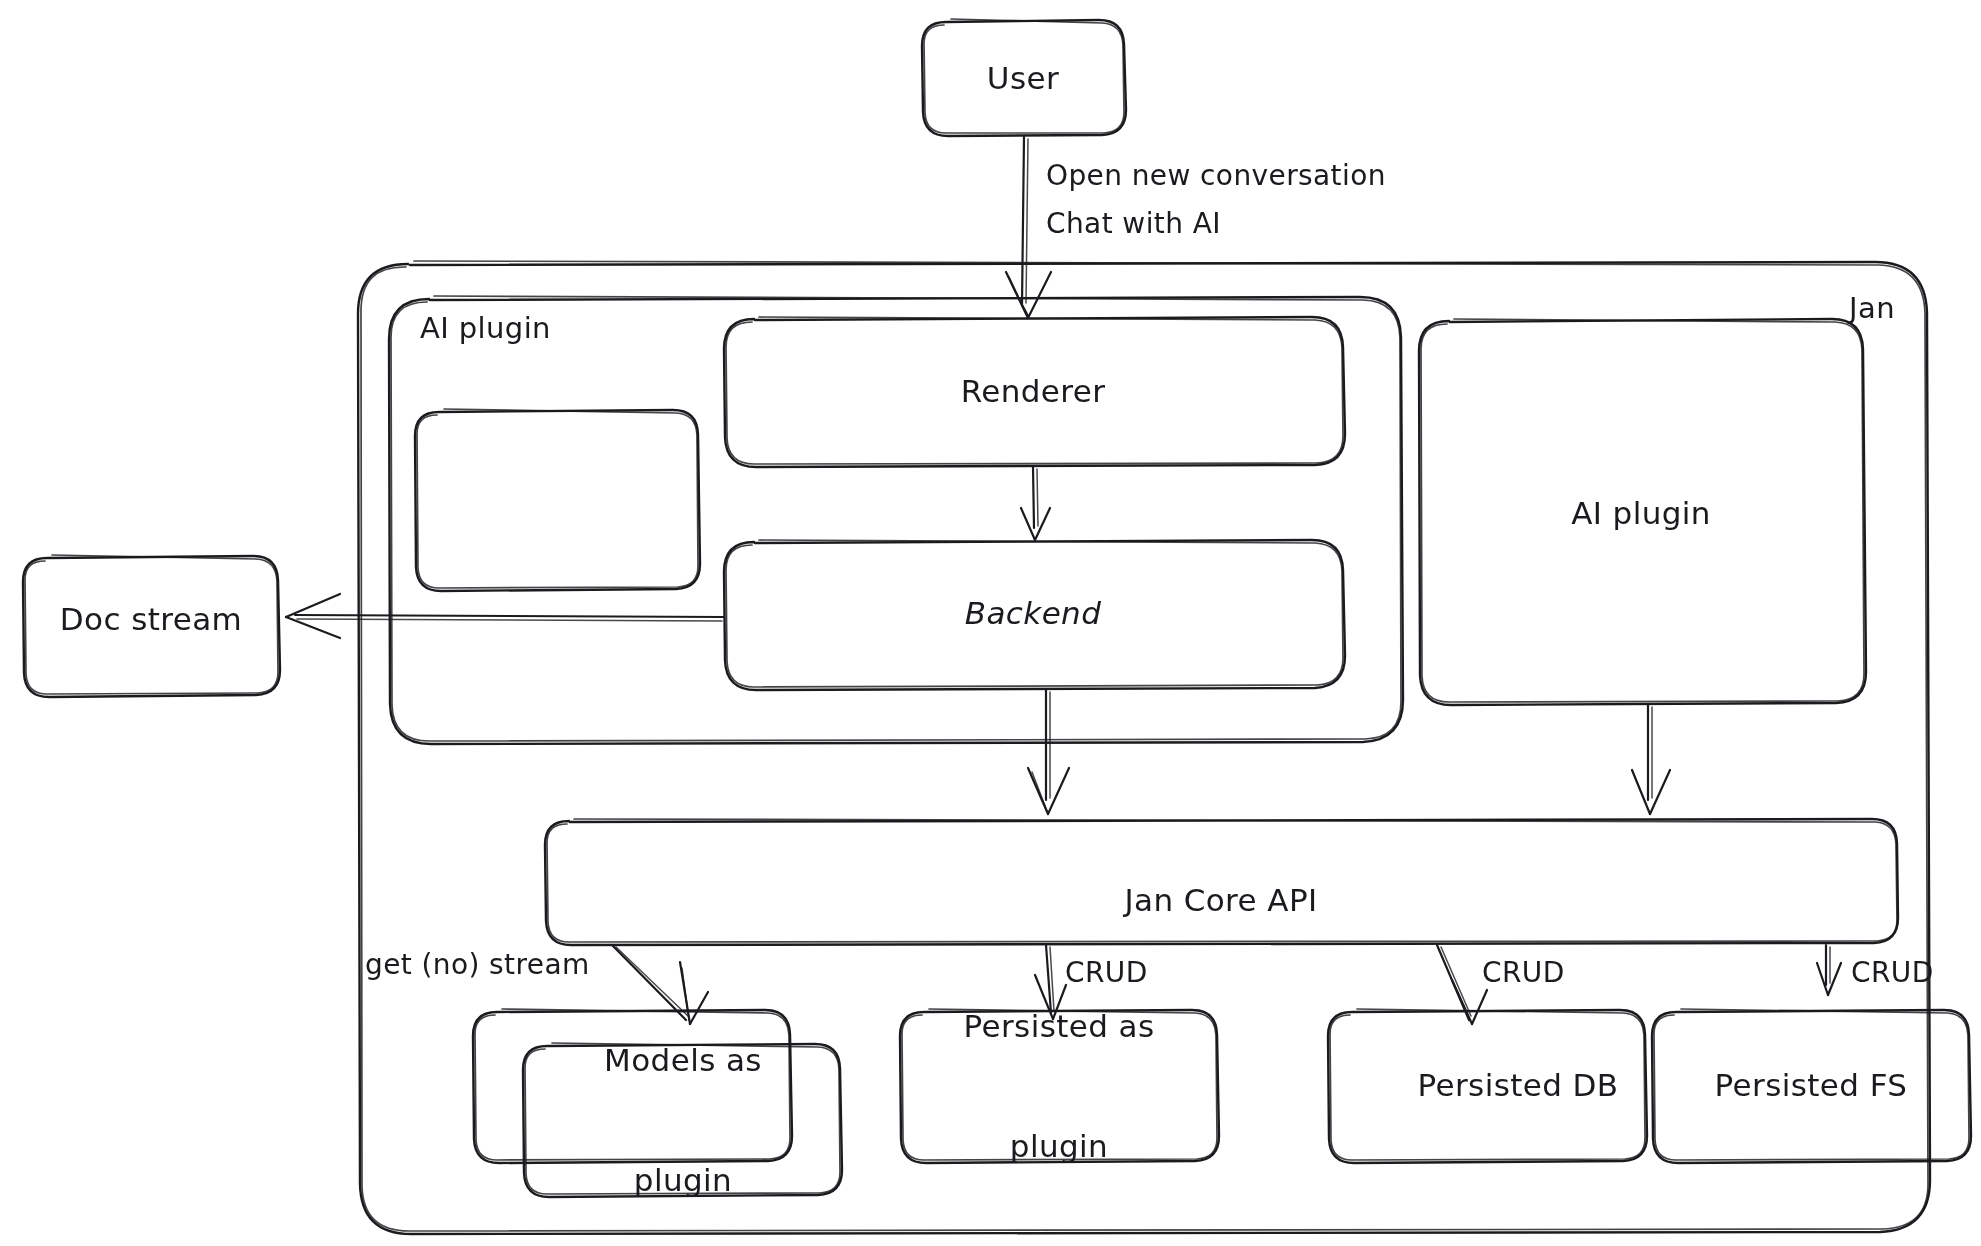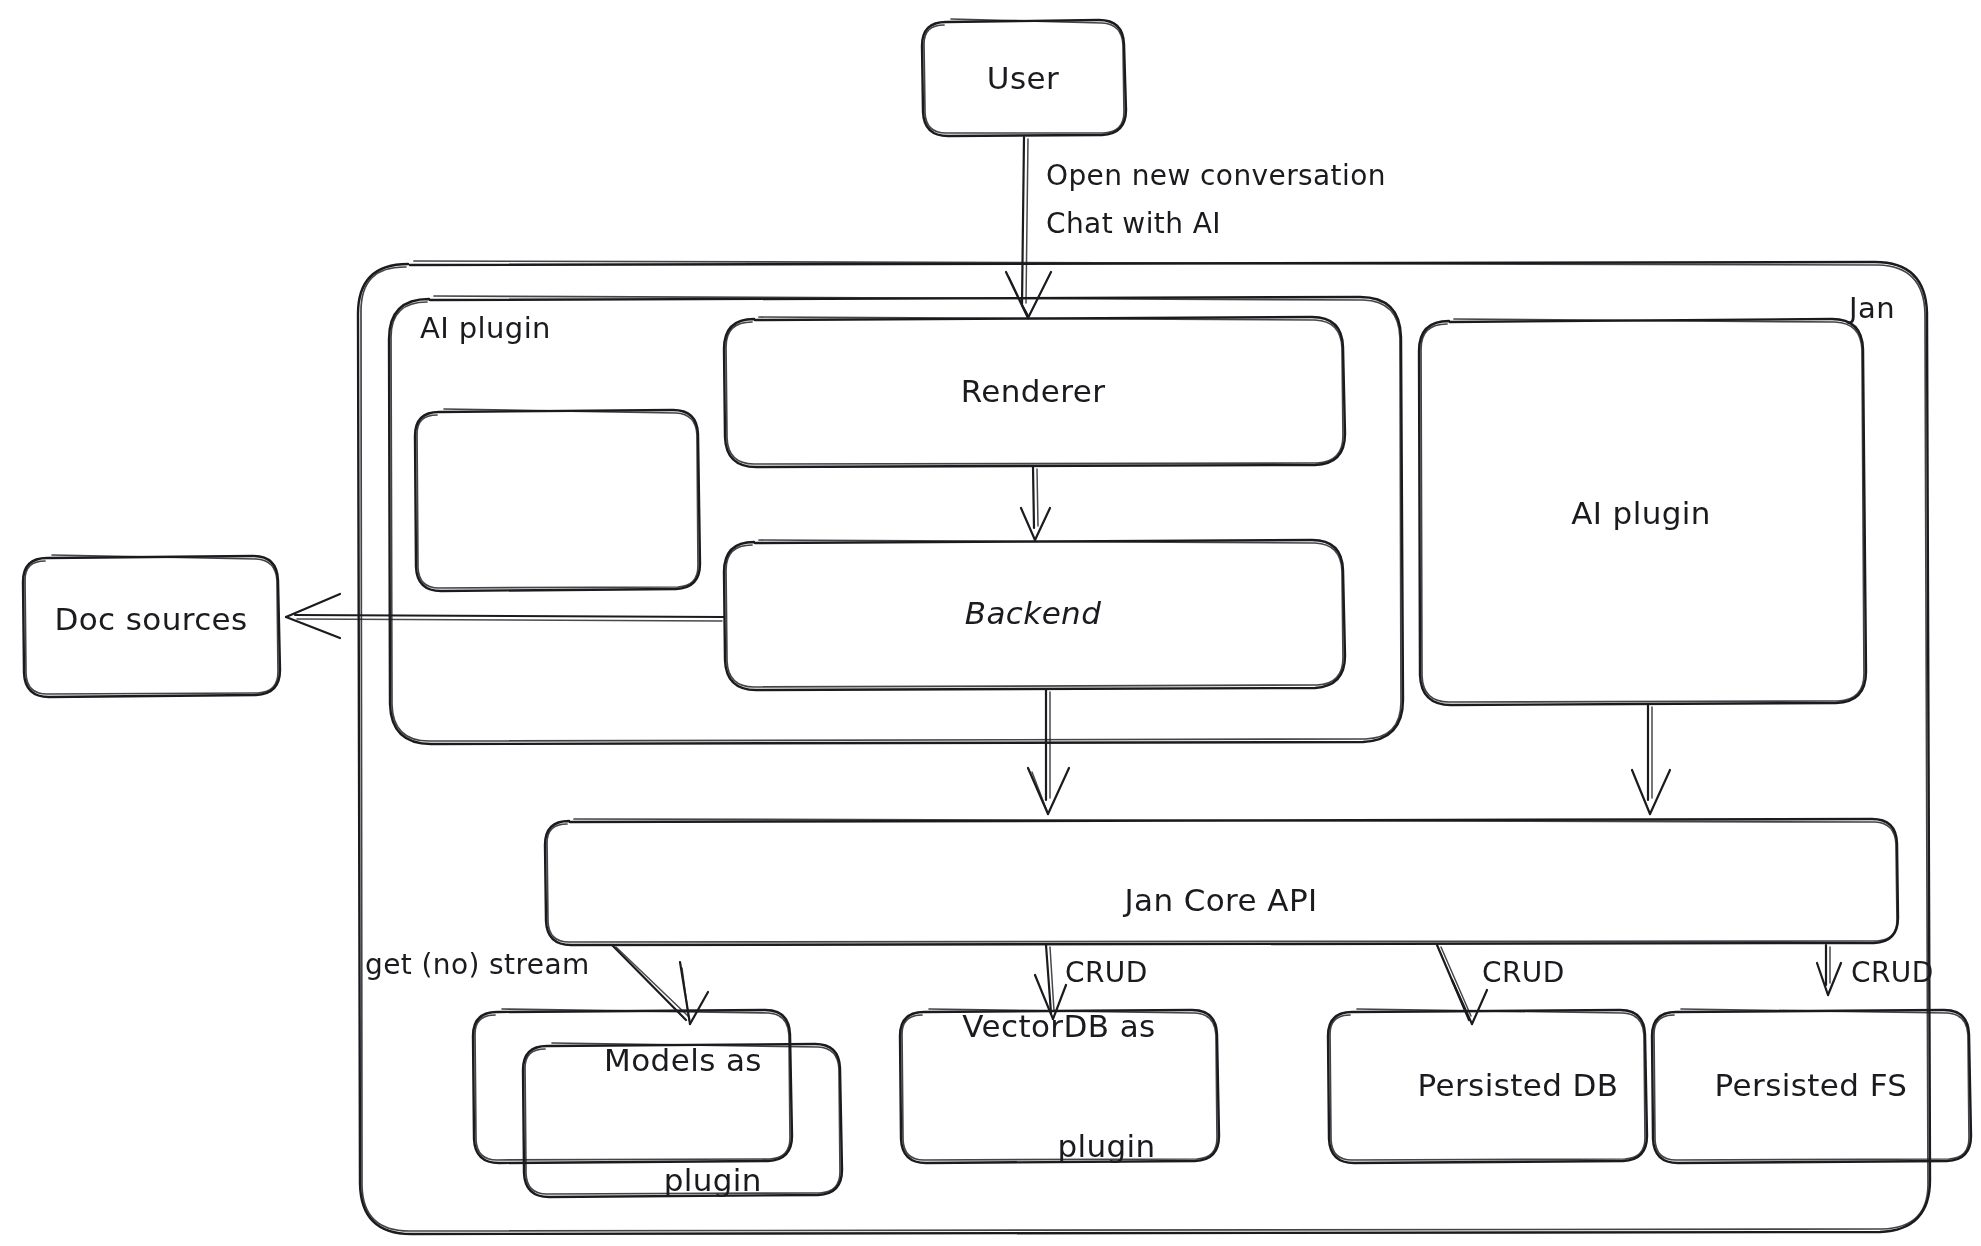--- a/index.html
+++ b/index.html
@@ -40,21 +40,21 @@
     position: absolute;
     color: #1b1b1f;
     font-family: "DejaVu Sans", sans-serif;
     white-space: pre;
     letter-spacing: 0.4px;
     line-height: 1.28;
     pointer-events: none;
   }
   .node-label {
     font-size: 31px;
-    text-align: right;
+    text-align: center;
     transform: translate(-50%, -50%);
   }
   .node-label.two-line { line-height: 1.3; }
   .group-label {
     font-size: 29px;
   }
   .edge-label {
     font-size: 28px;
   }
   .yaml-label {
@@ -213,31 +213,31 @@
   <div class="label group-label" style="left:420px; top:310px;">AI plugin</div>
 
   <div class="label node-label" style="left:1023px; top:79px;">User</div>
 
   <div class="label node-label" style="left:1033px; top:392px;">Renderer</div>
 
   <div class="label node-label" style="left:1033px; top:614px;font-style:italic;">Backend</div>
 
   <div class="label node-label" style="left:1641px; top:514px;">AI plugin</div>
 
-  <div class="label node-label" style="left:151px; top:620px;">Doc sources</div>
+  <div class="label node-label" style="left:151px; top:620px;">Doc stream</div>
 
   <div class="label node-label" style="left:1221px; top:873px;margin-top:28px;">Jan Core API</div>
 
   <div class="label node-label two-line" style="left:683px; top:1120px;">
     <div>Models as</div>
     <div>plugin</div>
   </div>
 
   <div class="label node-label two-line" style="left:1059px; top:1086px;">
-    <div>VectorDB as</div>
+    <div>Persisted as</div>
     <div>plugin</div>
   </div>
 
   <div class="label node-label" style="left:1487px; top:1086px;margin-left:31px;">Persisted DB</div>
 
   <div class="label node-label" style="left:1811px; top:1086px;">Persisted FS</div>
 
   <div class="label edge-label" style="left:1046px; top:158px;">Open new conversation</div>
   <div class="label edge-label" style="left:1046px; top:206px;">Chat with AI</div>
 

